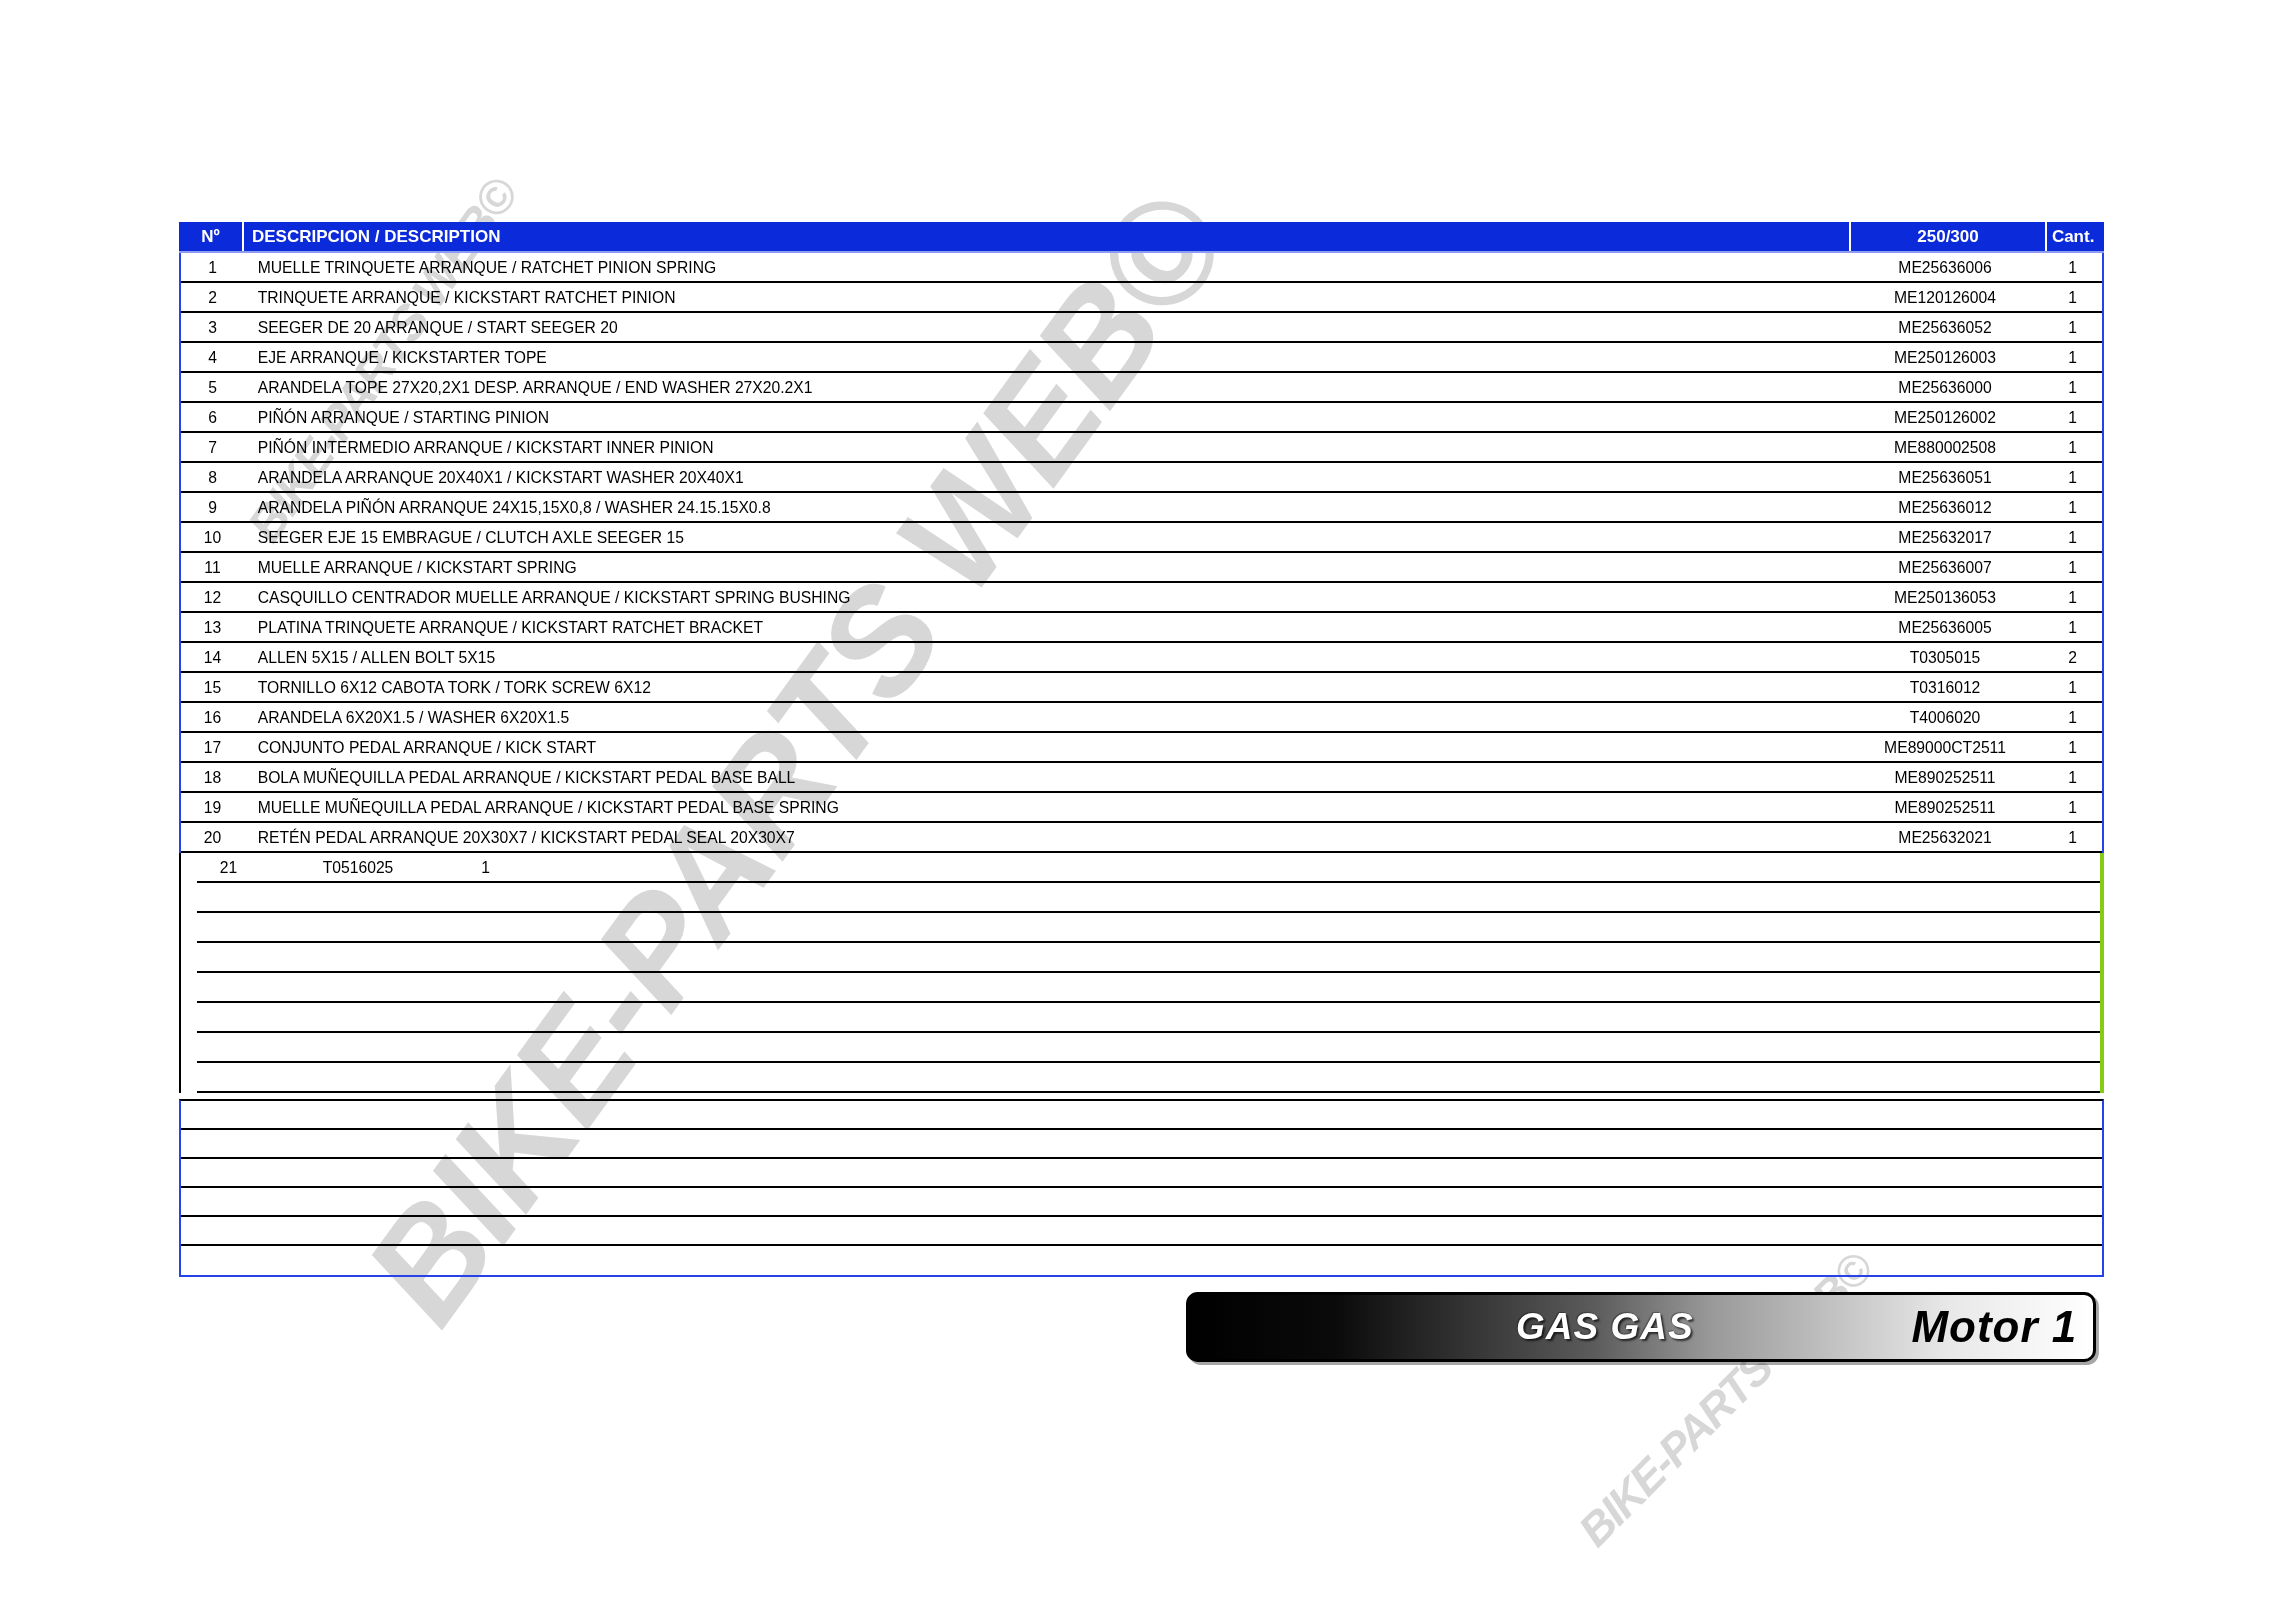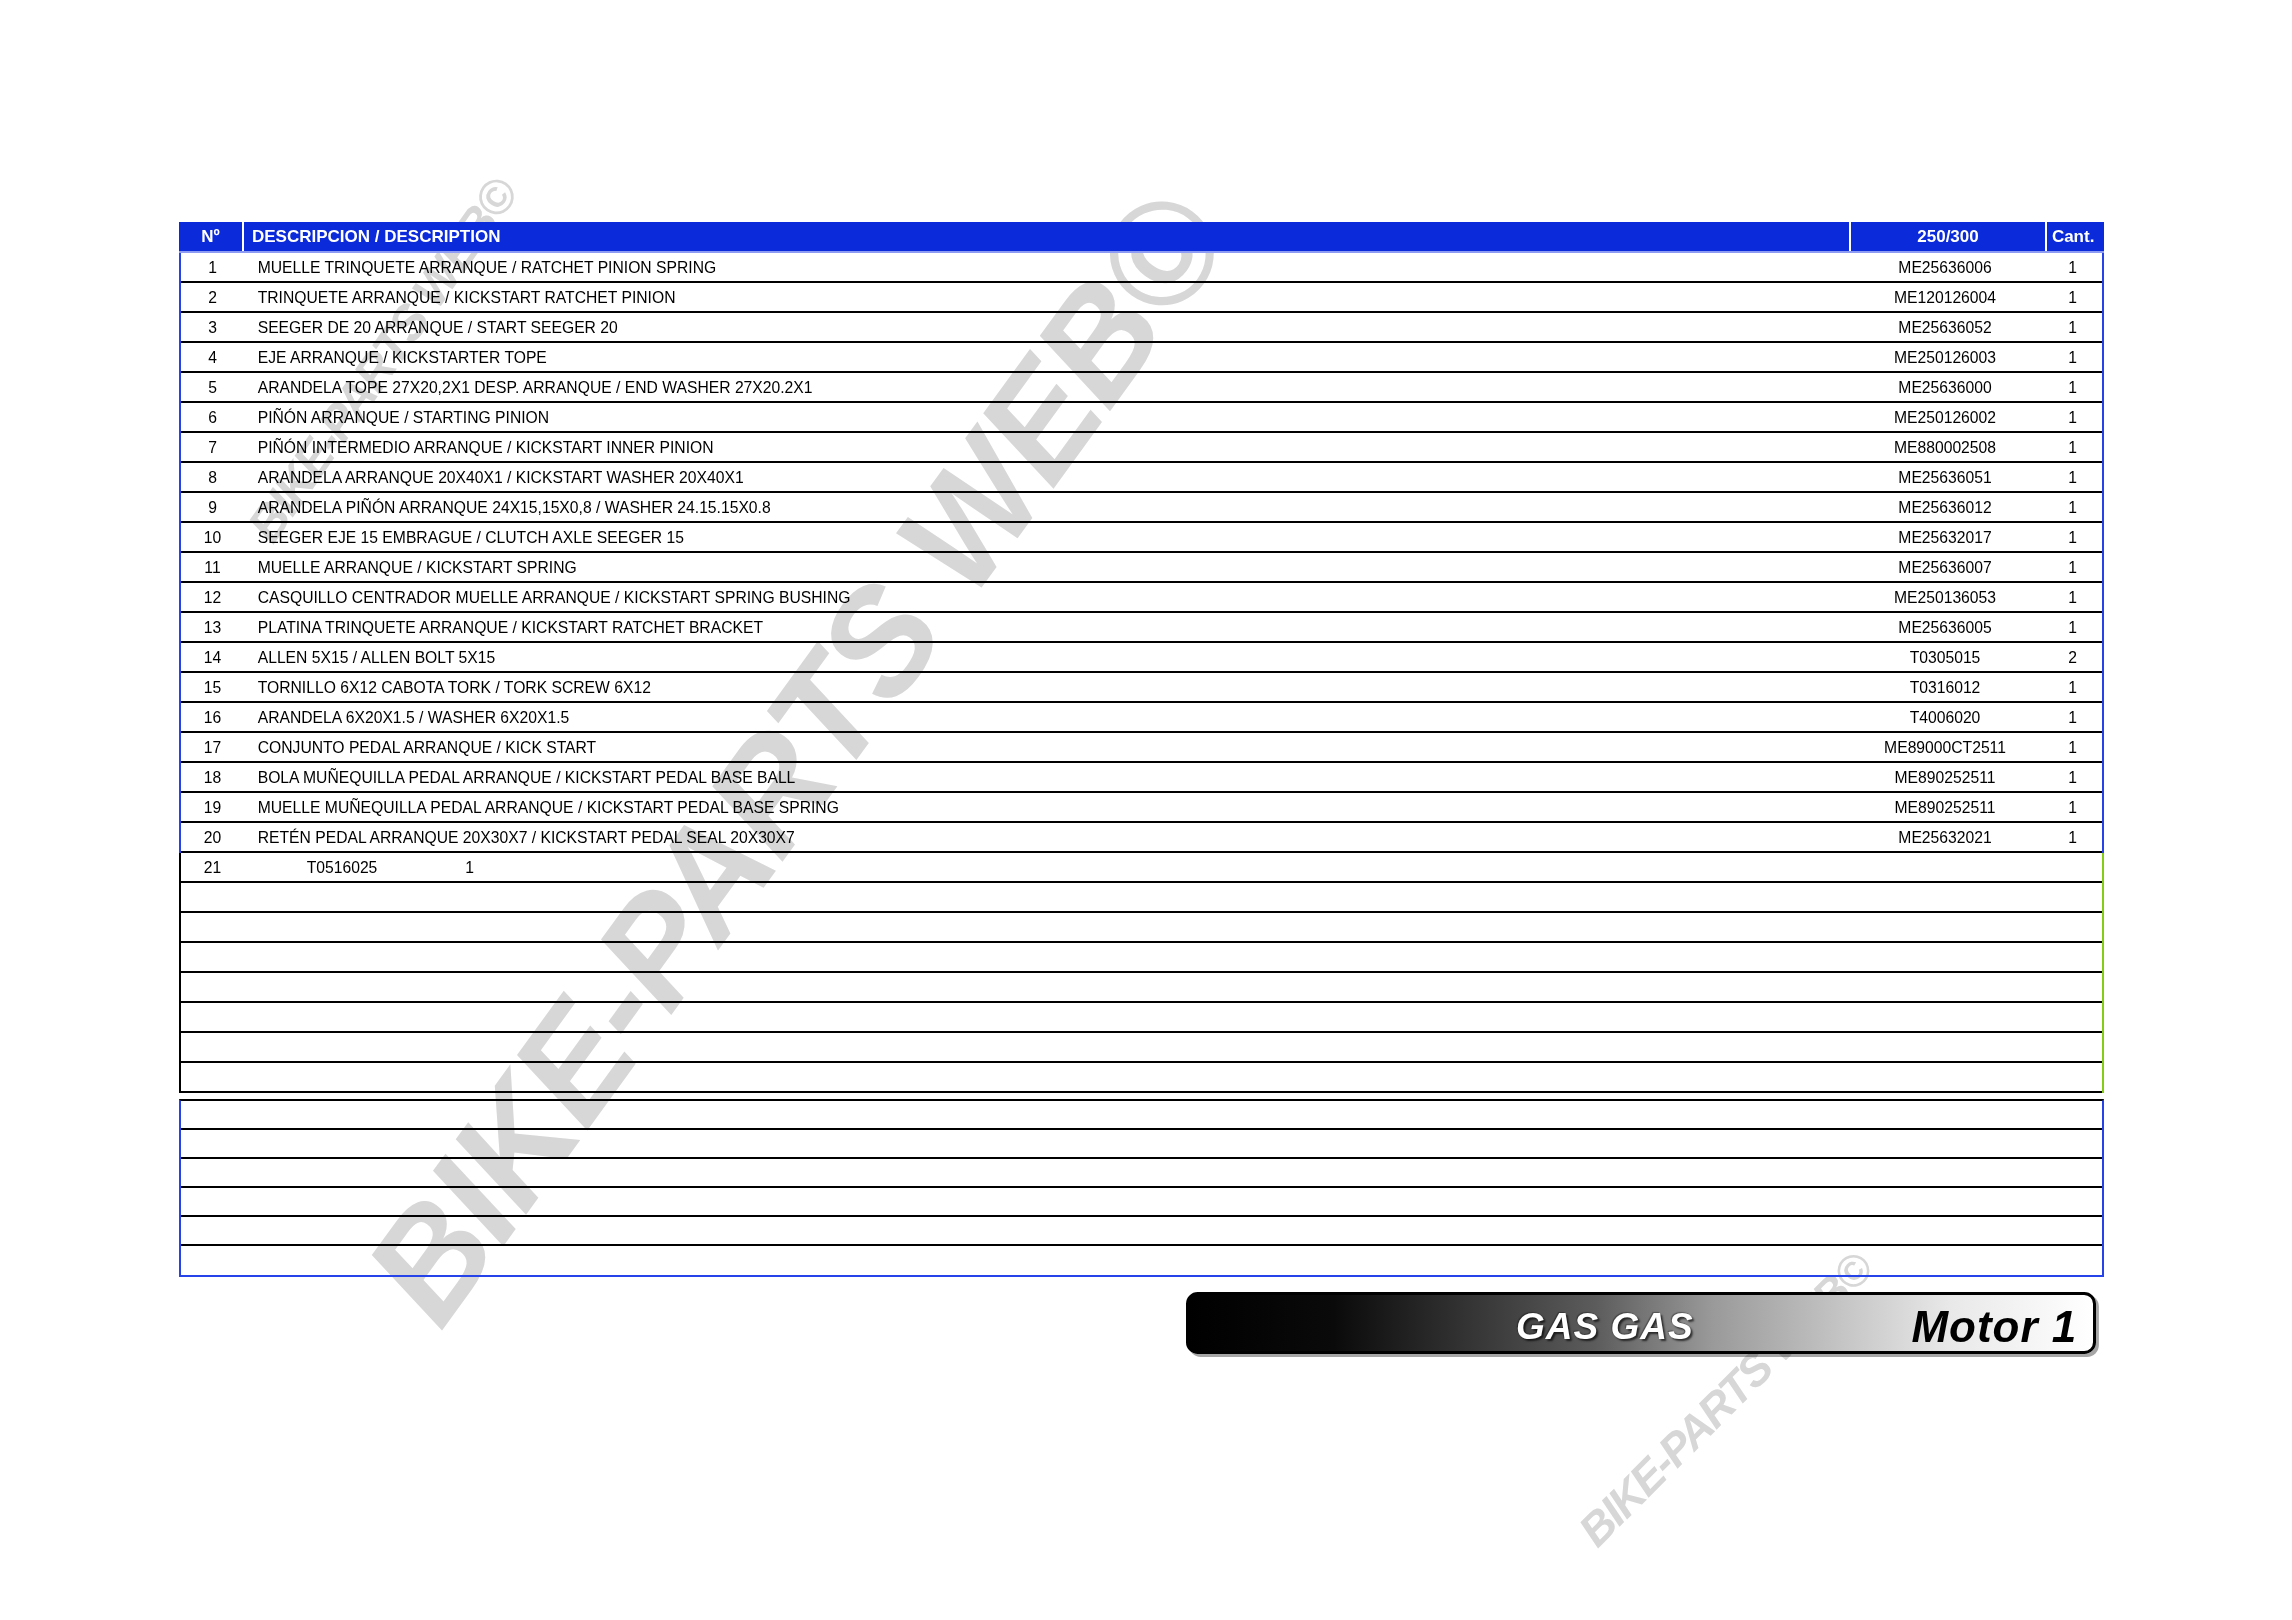--- a/index.html
+++ b/index.html
@@ -36,21 +36,21 @@
     border-bottom:2px solid #8d9cf2;
     align-items:center;
   }
   .th{height:100%;display:flex;align-items:center;}
   .th-num{width:63px;justify-content:center;}
   .th-desc{flex:1;border-left:2px solid #fff;padding-left:8px;}
   .th-model{width:196px;border-left:2px solid #fff;justify-content:center;}
   .th-qty{width:59px;border-left:2px solid #fff;padding-left:4.9px;}
 
   .section-a{border-left:2px solid var(--blue-border);border-right:2px solid var(--blue-border);}
-  .section-b{border-left:2px solid #000;border-right:2px solid #84cc16;}
+  .section-b{border-left:2px solid #000;border-right:4px solid #84cc16;padding-left:16px;}
   .section-gap{height:5.9px;}
   .section-c{
     border-left:2px solid var(--blue-border);
     border-right:2px solid var(--blue-border);
     border-top:2px solid #000;
     border-bottom:2px solid var(--blue-border);
   }
   .row{
     display:flex;height:30px;border-bottom:2px solid var(--row-line);
     align-items:flex-end;background:transparent;
@@ -58,21 +58,21 @@
   .section-c .row{height:29px;}
   .section-c .row:last-child{border-bottom:none;}
   .cell{padding-bottom:3.9px;line-height:16.7px;}
   .c-num{width:63px;text-align:center;}
   .c-desc{flex:1;padding-left:13.7px;}
   .c-part{width:196px;text-align:center;}
   .c-qty{width:59px;text-align:center;}
 
   
   .banner{
-    position:absolute;left:1186px;top:1292px;width:910px;height:62px;z-index:3;
+    position:absolute;left:1186px;top:1292px;width:910px;height:70px;z-index:3;
     border:3.9px solid #000;border-radius:11.8px;
     background:linear-gradient(90deg,#000 0%,#0a0a0a 16%,#5c5c5c 45%,#9a9a9a 58%,#e8e8e8 84%,#fff 100%);
     box-shadow:2.9px 2.9px 0 rgba(0,0,0,0.35);
   }
   .banner-brand{
     position:absolute;left:46%;top:0;transform:translateX(-50%);
     height:63px;line-height:63px;color:#fff;
     font-weight:bold;font-style:italic;font-size:37px;letter-spacing:1px;
     text-shadow:2px 2px 2px rgba(0,0,0,0.65),-1px -1px 1px rgba(0,0,0,0.35);
   }

